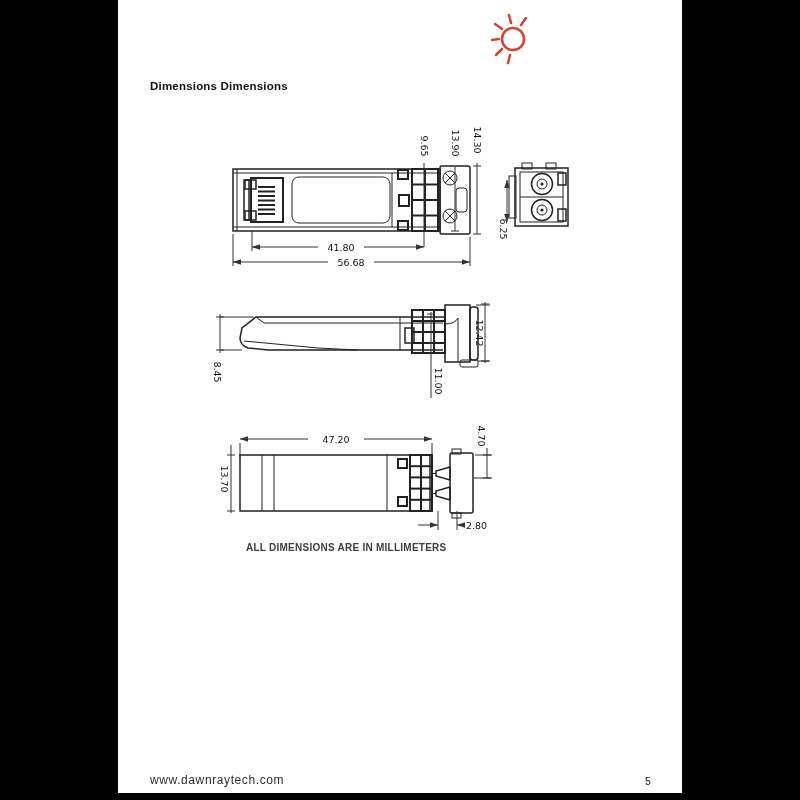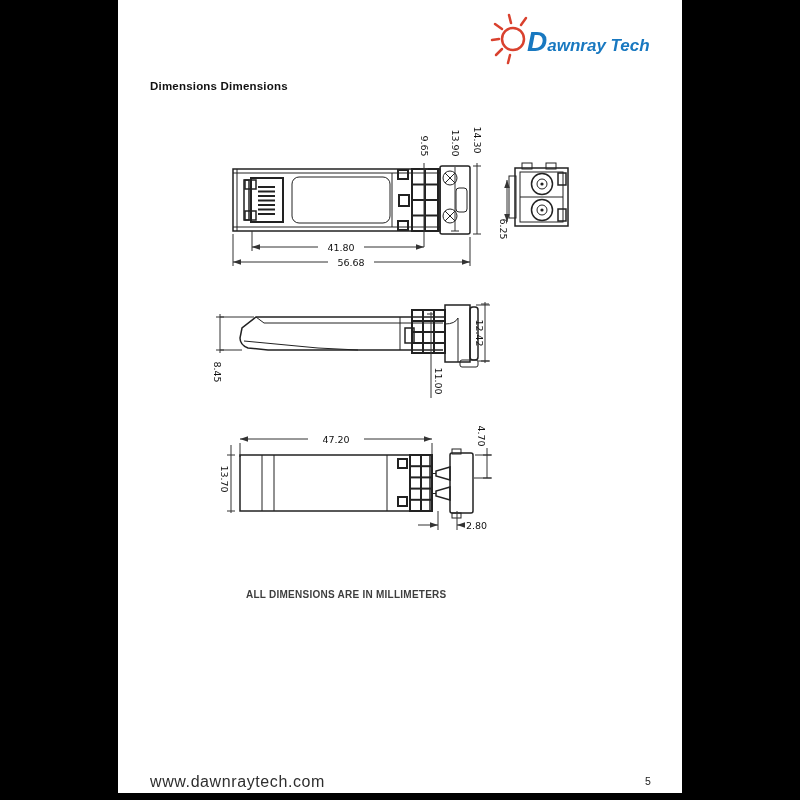--- a/index.html
+++ b/index.html
@@ -16,43 +16,42 @@
   .logo-text::first-letter{font-size:1.65em;}
   
   .drawing-svg{position:absolute;left:0;top:110px;}
   .dim-label{font:9.5px "DejaVu Sans",sans-serif;fill:#111;}
   .outline{stroke:#222;fill:none;stroke-width:1.5;}
   .thin{stroke:#222;fill:none;stroke-width:1;}
   .thick{stroke:#222;fill:none;stroke-width:2;}
   .dimline{stroke:#333;fill:none;stroke-width:1;}
   .arrow{fill:#333;stroke:none;}
   .note{position:absolute;left:128px;top:542px;font-size:10px;font-weight:bold;color:#3e3e3e;
-        letter-spacing:.25px;margin-top:47px;}
-  .footer-url{position:absolute;left:32px;top:773px;font-size:16px;color:#2e2e2e;letter-spacing:.6px;}
+        letter-spacing:.25px;}
+  .footer-url{position:absolute;left:32px;top:773px;font-size:12px;color:#2e2e2e;letter-spacing:.6px;}
   .footer-page{position:absolute;left:527px;top:775px;font-size:10.5px;color:#222;}
 </style>
 </head>
 <body>
 
 <div class="stage">
   <div class="page">
 
     <div class="logo">
       <svg class="logo-sun" width="46" height="56" viewBox="0 0 46 56">
         <g stroke="#d9412e" stroke-width="2.5" stroke-linecap="round" fill="none">
           <circle cx="23" cy="29" r="11"></circle>
           <line x1="21" y1="13" x2="19" y2="5"></line>
           <line x1="12" y1="19" x2="5" y2="14"></line>
           <line x1="9" y1="29" x2="2" y2="30"></line>
           <line x1="12" y1="39" x2="6" y2="45"></line>
           <line x1="20" y1="45" x2="18" y2="53"></line>
           <line x1="31" y1="15" x2="36" y2="8"></line>
         </g>
       </svg>
-      <div class="logo-text">Dawnray Tech</div>
     </div>
 
     <div class="doc-title">Dimensions Dimensions</div>
 
     <svg class="drawing-svg" width="564" height="455" viewBox="0 0 564 455">
 
       <g>
         <rect class="outline" x="115" y="59" width="207" height="62"></rect>
         <line class="thin" x1="119" y1="59" x2="119" y2="121"></line>
         <line class="thin" x1="115" y1="63" x2="322" y2="63"></line>

